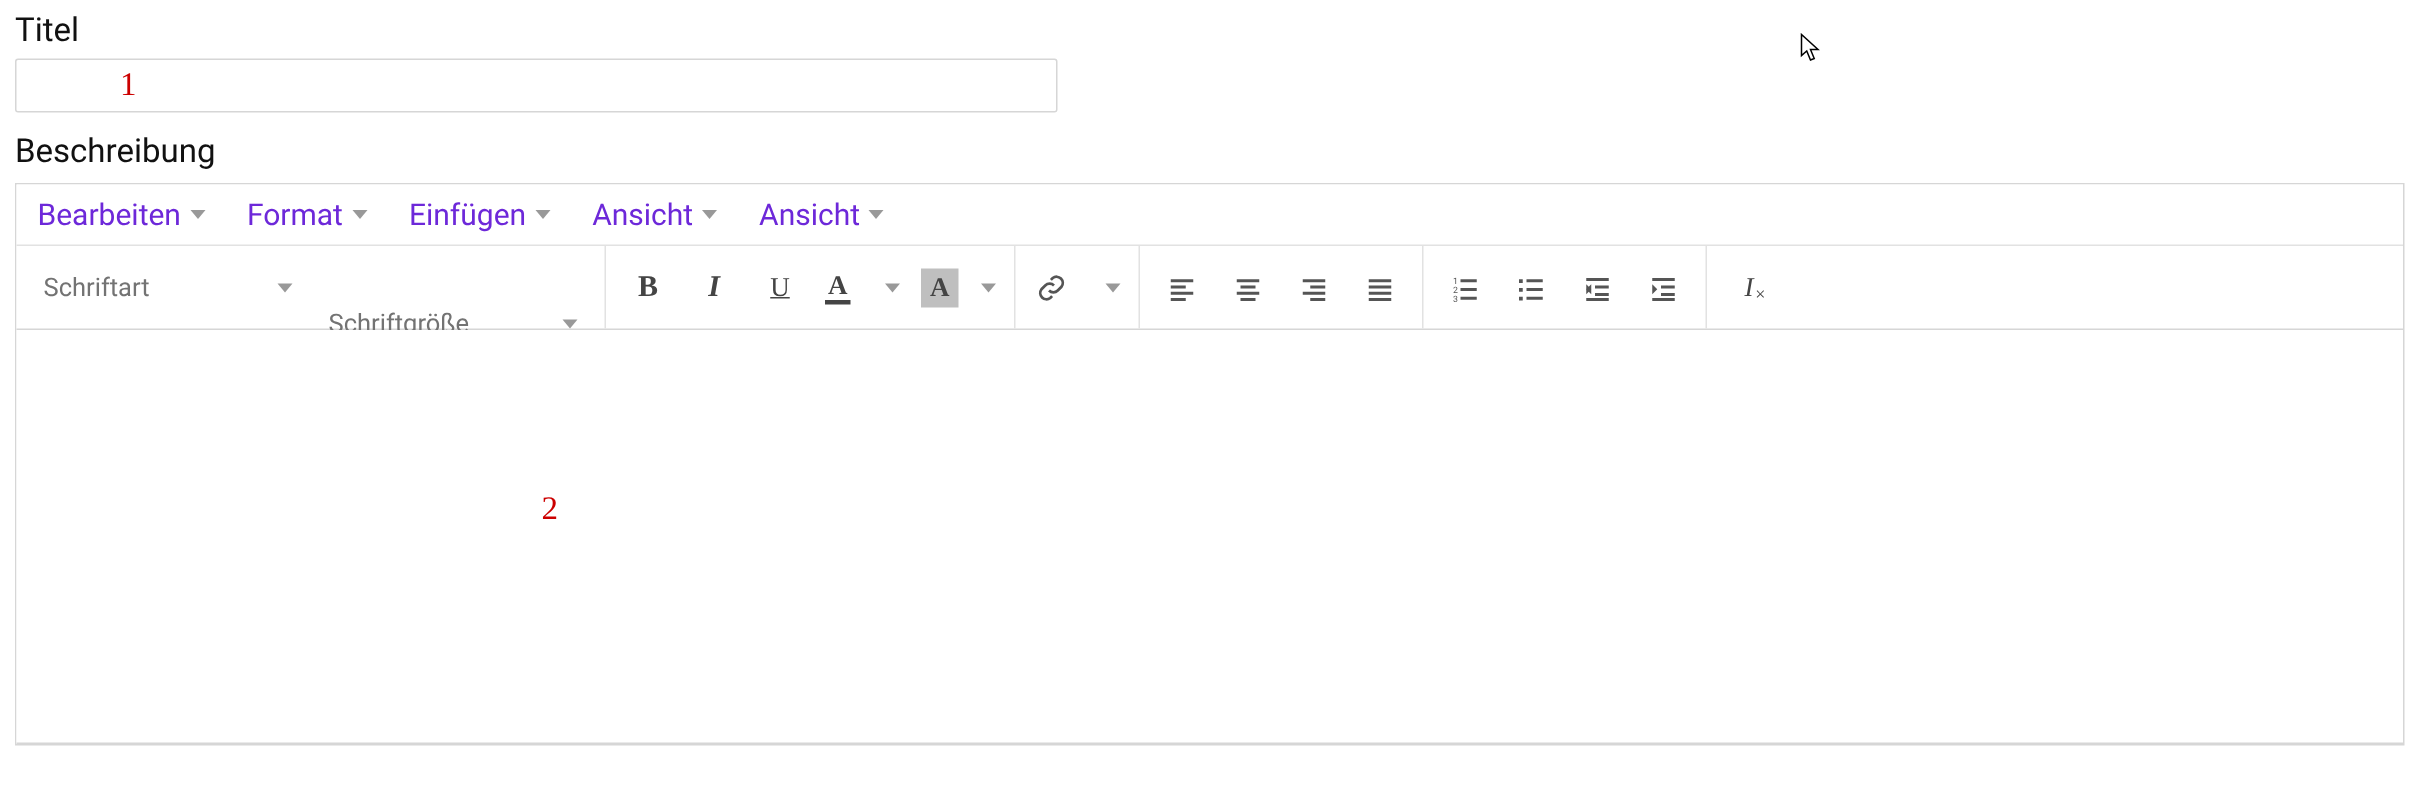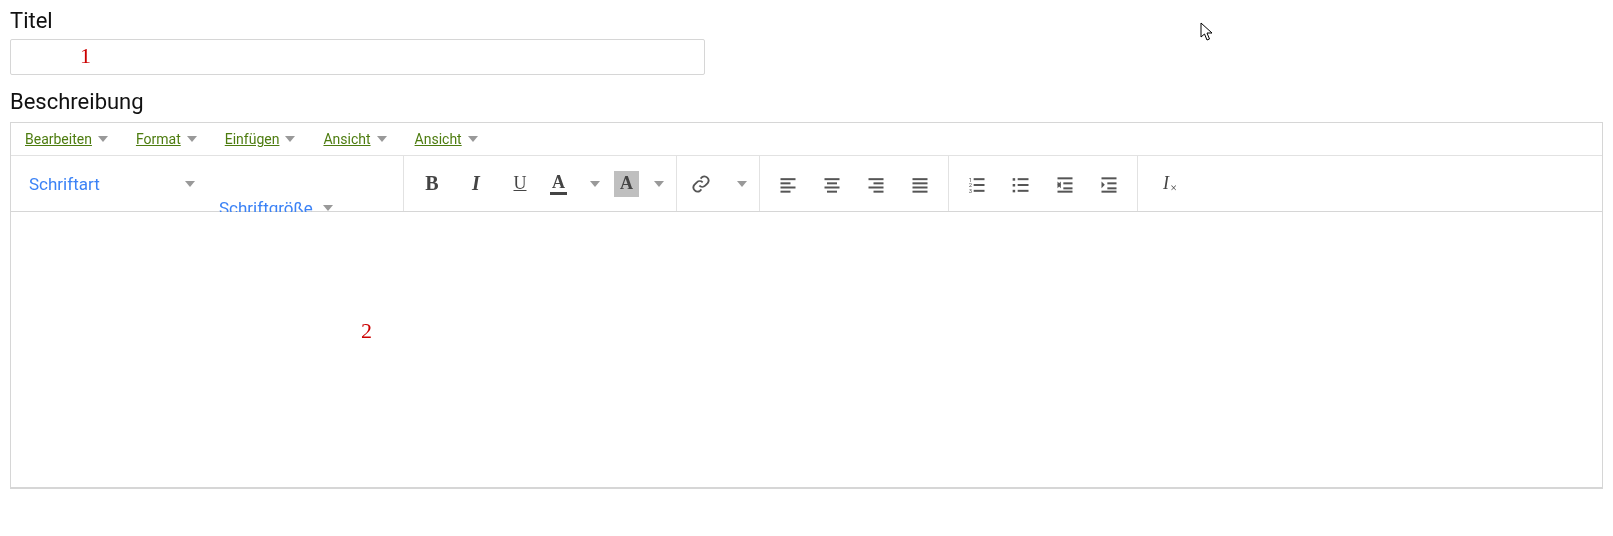--- a/index.html
+++ b/index.html
@@ -45,24 +45,23 @@
     align-items: center;
     gap: 28px;
     padding: 8px 14px;
     border-bottom: 1px solid #e2e2e2;
     background: #fff;
   }
   .menu-item {
     display: inline-flex;
     align-items: center;
     gap: 6px;
-    font-size: 14px;
-    color: #4d7c0f;
+    font-size: 20px;
+    color: #6d28d9;
     cursor: pointer;
-    text-decoration: underline;
   }
   .caret {
     width: 0; height: 0;
     border-left: 5px solid transparent;
     border-right: 5px solid transparent;
     border-top: 6px solid #999;
   }
   .toolbar {
     display: flex;
     align-items: stretch;
@@ -76,26 +75,26 @@
     border-right: 1px solid #e2e2e2;
     padding: 0 6px;
   }
   .tool-group:last-child { border-right: none; }
   .selector {
     display: flex;
     align-items: center;
     gap: 10px;
     padding: 0 12px;
     font-size: 17px;
-    color: #3b82f6;
+    color: #737373;
     cursor: pointer;
     min-width: 0;
   }
   .sel-font { width: 190px; justify-content: space-between; }
-  .sel-size { width: 190px; justify-content: flex-start; margin-top: 48px; }
+  .sel-size { width: 190px; justify-content: space-between; margin-top: 48px; }
   .sel-block { width: 190px; justify-content: space-between; }
   .tool-btn {
     width: 44px;
     height: 44px;
     display: inline-flex;
     align-items: center;
     justify-content: center;
     color: #555;
     cursor: pointer;
     position: relative;

